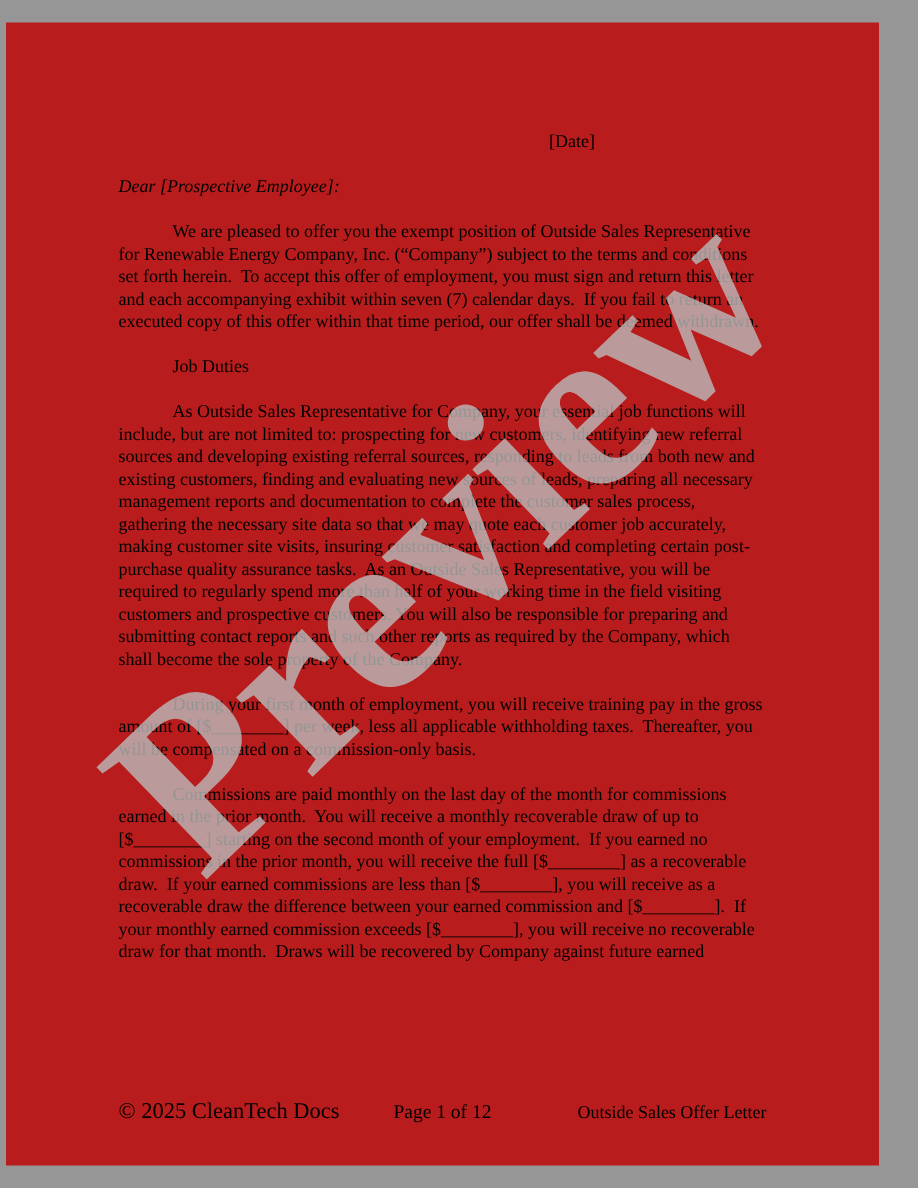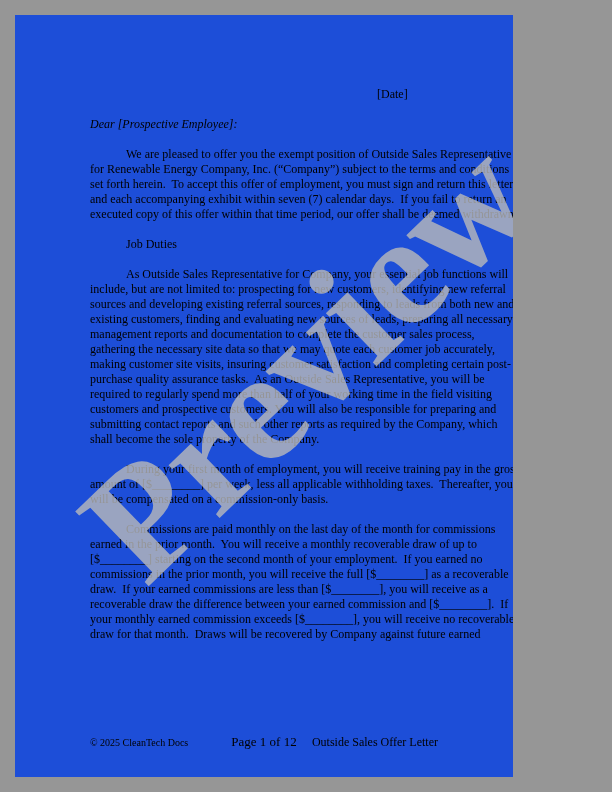--- a/index.html
+++ b/index.html
@@ -4,23 +4,23 @@
 <style>
   html, body { margin: 0; padding: 0; }
   body {
     width: 612px; height: 792px;
     background: #969696;
     position: relative;
     overflow: hidden;
     font-family: "Liberation Serif", "DejaVu Serif", serif;
   }
   .paper {
-    position: absolute; left: 15px; top: 15px;
-    width: 498px; height: 762px;
-    background: #1d4ed8;
+    position: absolute; left: 4px; top: 15px;
+    width: 582px; height: 762px;
+    background: #b91c1c;
     overflow: hidden;
   }
   .content {
     position: absolute; left: 75px; top: 72px; width: 432px;
     font-family: "Liberation Serif", "DejaVu Serif", serif;
     font-size: 12px; line-height: 15px; color: #000000;
   }
   .content p {
     margin: 15px 0 0 0;
     text-indent: 36px;
@@ -41,21 +41,21 @@
     pointer-events: none;
     z-index: 5;
   }
   .footer {
     position: absolute; left: 75px; right: 75px; bottom: 27px;
     display: grid; grid-template-columns: 1fr auto 1fr;
     align-items: baseline;
     color: #000000;
     z-index: 6;
   }
-  .f-left  { font-size: 10px; justify-self: start; }
+  .f-left  { font-size: 15px; justify-self: start; }
   .f-center{ font-size: 13px;   justify-self: center; }
   .f-right { font-size: 12px; justify-self: end; }
 </style>
 </head>
 <body>
 
 <div class="paper">
 
   <div class="content">
     <p class="date-line">[Date]</p>

